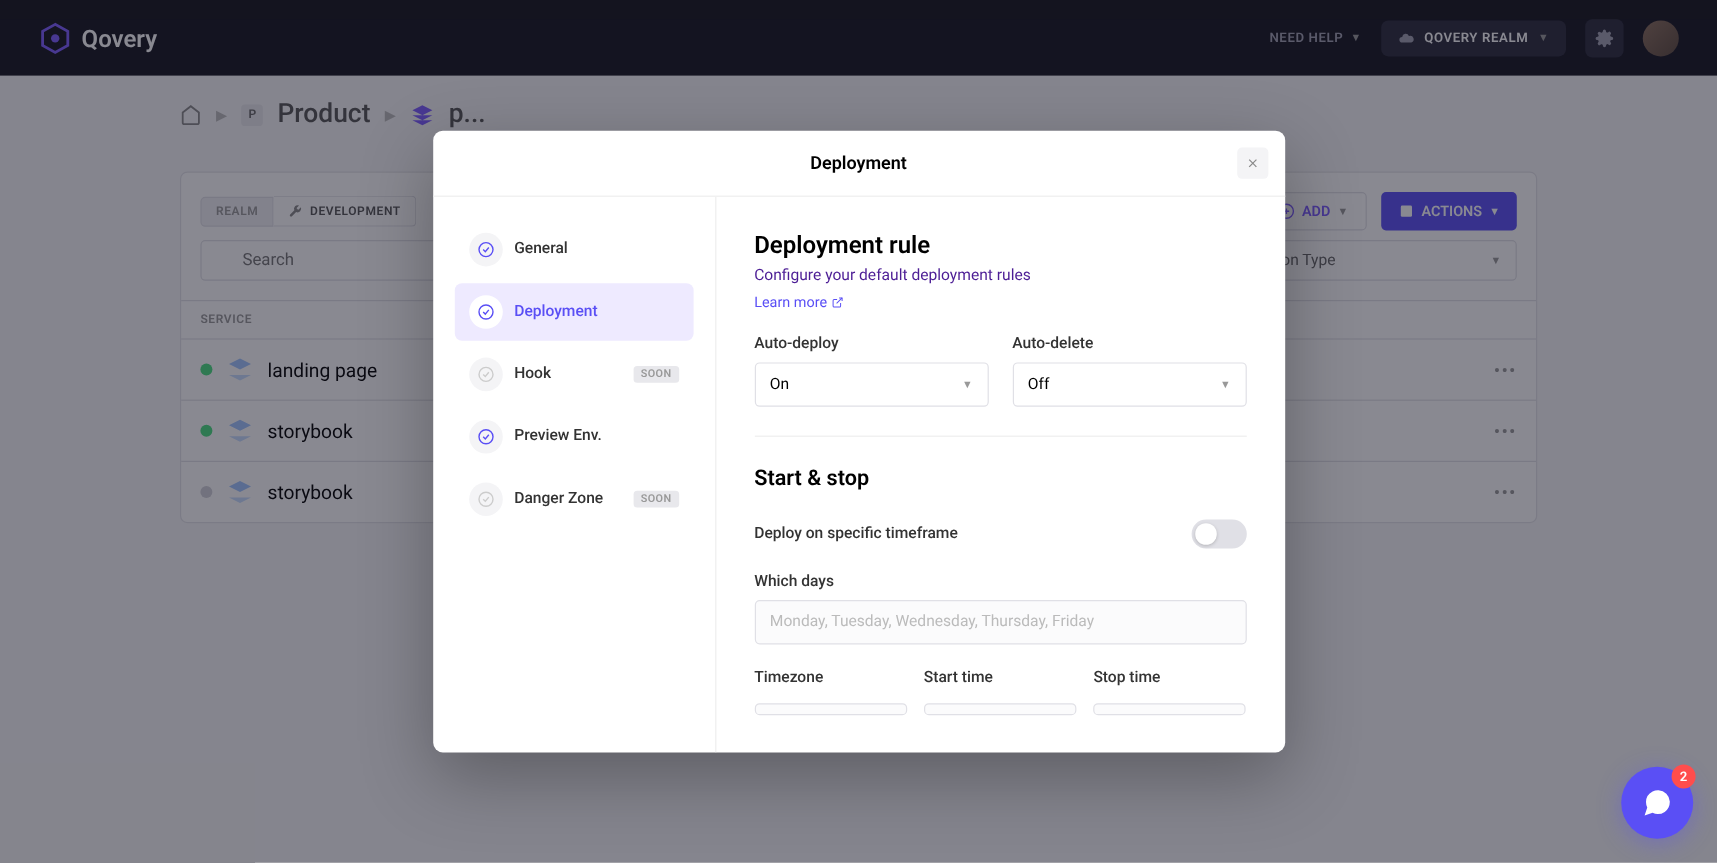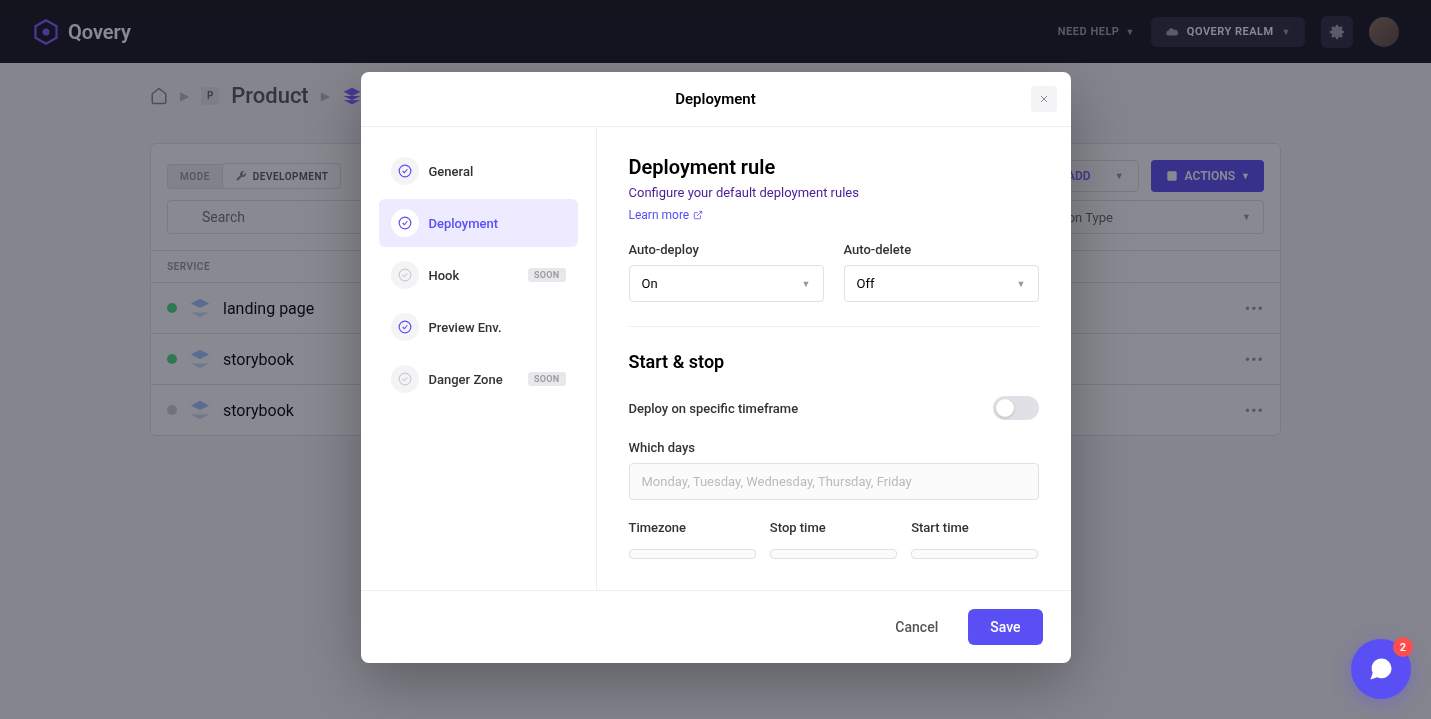--- a/index.html
+++ b/index.html
@@ -21,21 +21,21 @@
     .breadcrumb-badge { background: #e8e8ec; color: #666; width: 18px; height: 18px; border-radius: 3px; display: inline-flex; align-items: center; justify-content: center; font-size: 10px; font-weight: 600; }
     .breadcrumb-item { font-weight: 500; }
     
     
     .main-panel { margin: 35px 150px 0; background: #fff; border: 1px solid #e3e3e8; border-radius: 6px; }
     .panel-toolbar { display: flex; align-items: center; justify-content: space-between; padding: 16px 16px 8px; }
     .mode-wrap { display: flex; align-items: center; }
     .mode-label { background: #f0f0f4; border: 1px solid #e0e0e6; border-radius: 4px 0 0 4px; padding: 6px 12px; font-size: 10px; font-weight: 600; letter-spacing: 0.5px; color: #999; }
     .mode-badge { background: #fff; border: 1px solid #e0e0e6; border-left: none; border-radius: 0 4px 4px 0; padding: 6px 12px; font-size: 10px; font-weight: 600; letter-spacing: 0.5px; color: #555; display: flex; align-items: center; gap: 6px; }
     .toolbar-actions { display: flex; gap: 12px; }
-    .add-btn { background: #fff; border: 1px solid #e0e0e6; border-radius: 4px; padding: 8px 14px; display: flex; align-items: center; gap: 24px; font-size: 12px; font-weight: 600; color: #7c5cff; cursor: pointer; }
+    .add-btn { background: #fff; border: 1px solid #e0e0e6; border-radius: 4px; padding: 8px 14px; display: flex; align-items: center; gap: 6px; font-size: 12px; font-weight: 600; color: #7c5cff; cursor: pointer; }
     .actions-btn { background: #5a4ff5; border-radius: 4px; padding: 8px 14px; display: flex; align-items: center; gap: 6px; font-size: 12px; font-weight: 600; color: #fff; cursor: pointer; }
     .filter-row { display: flex; gap: 12px; padding: 0 16px 16px; }
     .search-input { flex: 1; border: 1px solid #e0e0e6; border-radius: 4px; padding: 8px 12px 8px 34px; font-size: 14px; position: relative; }
     .search-wrap { flex: 1; position: relative; }
     .search-wrap svg { position: absolute; left: 10px; top: 50%; transform: translateY(-50%); }
     .type-select { width: 260px; border: 1px solid #e0e0e6; border-radius: 4px; padding: 8px 12px; font-size: 13px; color: #666; display: flex; align-items: center; justify-content: space-between; cursor: pointer; background: #fff; }
     
     .table-header { border-top: 1px solid #e0e0e6; border-bottom: 1px solid #e0e0e6; padding: 10px 16px; font-size: 10px; font-weight: 600; letter-spacing: 0.5px; color: #999; }
     .table-row { border-bottom: 1px solid #e0e0e6; padding: 14px 16px; display: flex; align-items: center; justify-content: space-between; }
     .table-row:last-child { border-bottom: none; }
@@ -125,21 +125,21 @@
   <span class="breadcrumb-sep">▶</span>
   <svg width="20" height="20" viewBox="0 0 24 24" fill="#7c5cff">
       <path d="M12 2L2 7l10 5 10-5-10-5zM2 17l10 5 10-5M2 12l10 5 10-5"></path>
     </svg>
   <span class="breadcrumb-item">p...</span>
 </div>
 
 <div class="main-panel">
   <div class="panel-toolbar">
     <div class="mode-wrap">
-      <span class="mode-label">MODE</span>
+      <span class="mode-label">REALM</span>
       <span class="mode-badge">
         <svg width="12" height="12" viewBox="0 0 24 24" fill="#888">
             <path d="M14.7 6.3a1 1 0 000 1.4l1.6 1.6a1 1 0 001.4 0l3.77-3.77a6 6 0 01-7.94 7.94l-6.91 6.91a2.12 2.12 0 01-3-3l6.91-6.91a6 6 0 017.94-7.94l-3.76 3.76z"></path>
           </svg>
         <span>DEVELOPMENT</span>
       </span>
     </div>
     <div class="toolbar-actions">
       <div class="add-btn">
         <svg width="14" height="14" viewBox="0 0 24 24" fill="none" stroke="#7c5cff" stroke-width="2">
@@ -308,33 +308,29 @@
         <div class="form-group" style="margin-bottom:20px">
           <label class="form-label">Which days</label>
           <input class="form-input" disabled="" value="Monday, Tuesday, Wednesday, Thursday, Friday" style="">
         </div>
         <div class="form-row-3">
           <div class="form-group">
             <label class="form-label">Timezone</label>
             <input class="form-input" style="height: 8px; padding: 4px;" disabled="">
           </div>
           <div class="form-group">
+            <label class="form-label">Start time</label>
+            <input class="form-input" style="height: 8px; padding: 4px;" disabled="">
+          </div>
+          <div class="form-group">
             <label class="form-label">Stop time</label>
             <input class="form-input" style="height: 8px; padding: 4px;" disabled="">
           </div>
-          <div class="form-group">
-            <label class="form-label">Start time</label>
-            <input class="form-input" style="height: 8px; padding: 4px;" disabled="">
-          </div>
-        </div>
-      </div>
-    </div>
-    <div class="modal-footer">
-      <button class="btn-cancel">Cancel</button>
-      <button class="btn-save">Save</button>
+        </div>
+      </div>
     </div>
   </div>
 </div>
 
 <div class="chat-bubble">
   <svg width="28" height="28" viewBox="0 0 24 24" fill="#fff">
       <path d="M21 11.5a8.38 8.38 0 01-.9 3.8 8.5 8.5 0 01-7.6 4.7 8.38 8.38 0 01-3.8-.9L3 21l1.9-5.7a8.38 8.38 0 01-.9-3.8 8.5 8.5 0 014.7-7.6 8.38 8.38 0 013.8-.9h.5a8.48 8.48 0 018 8v.5z"></path>
     </svg>
   <div class="chat-badge">2</div>
 </div>

